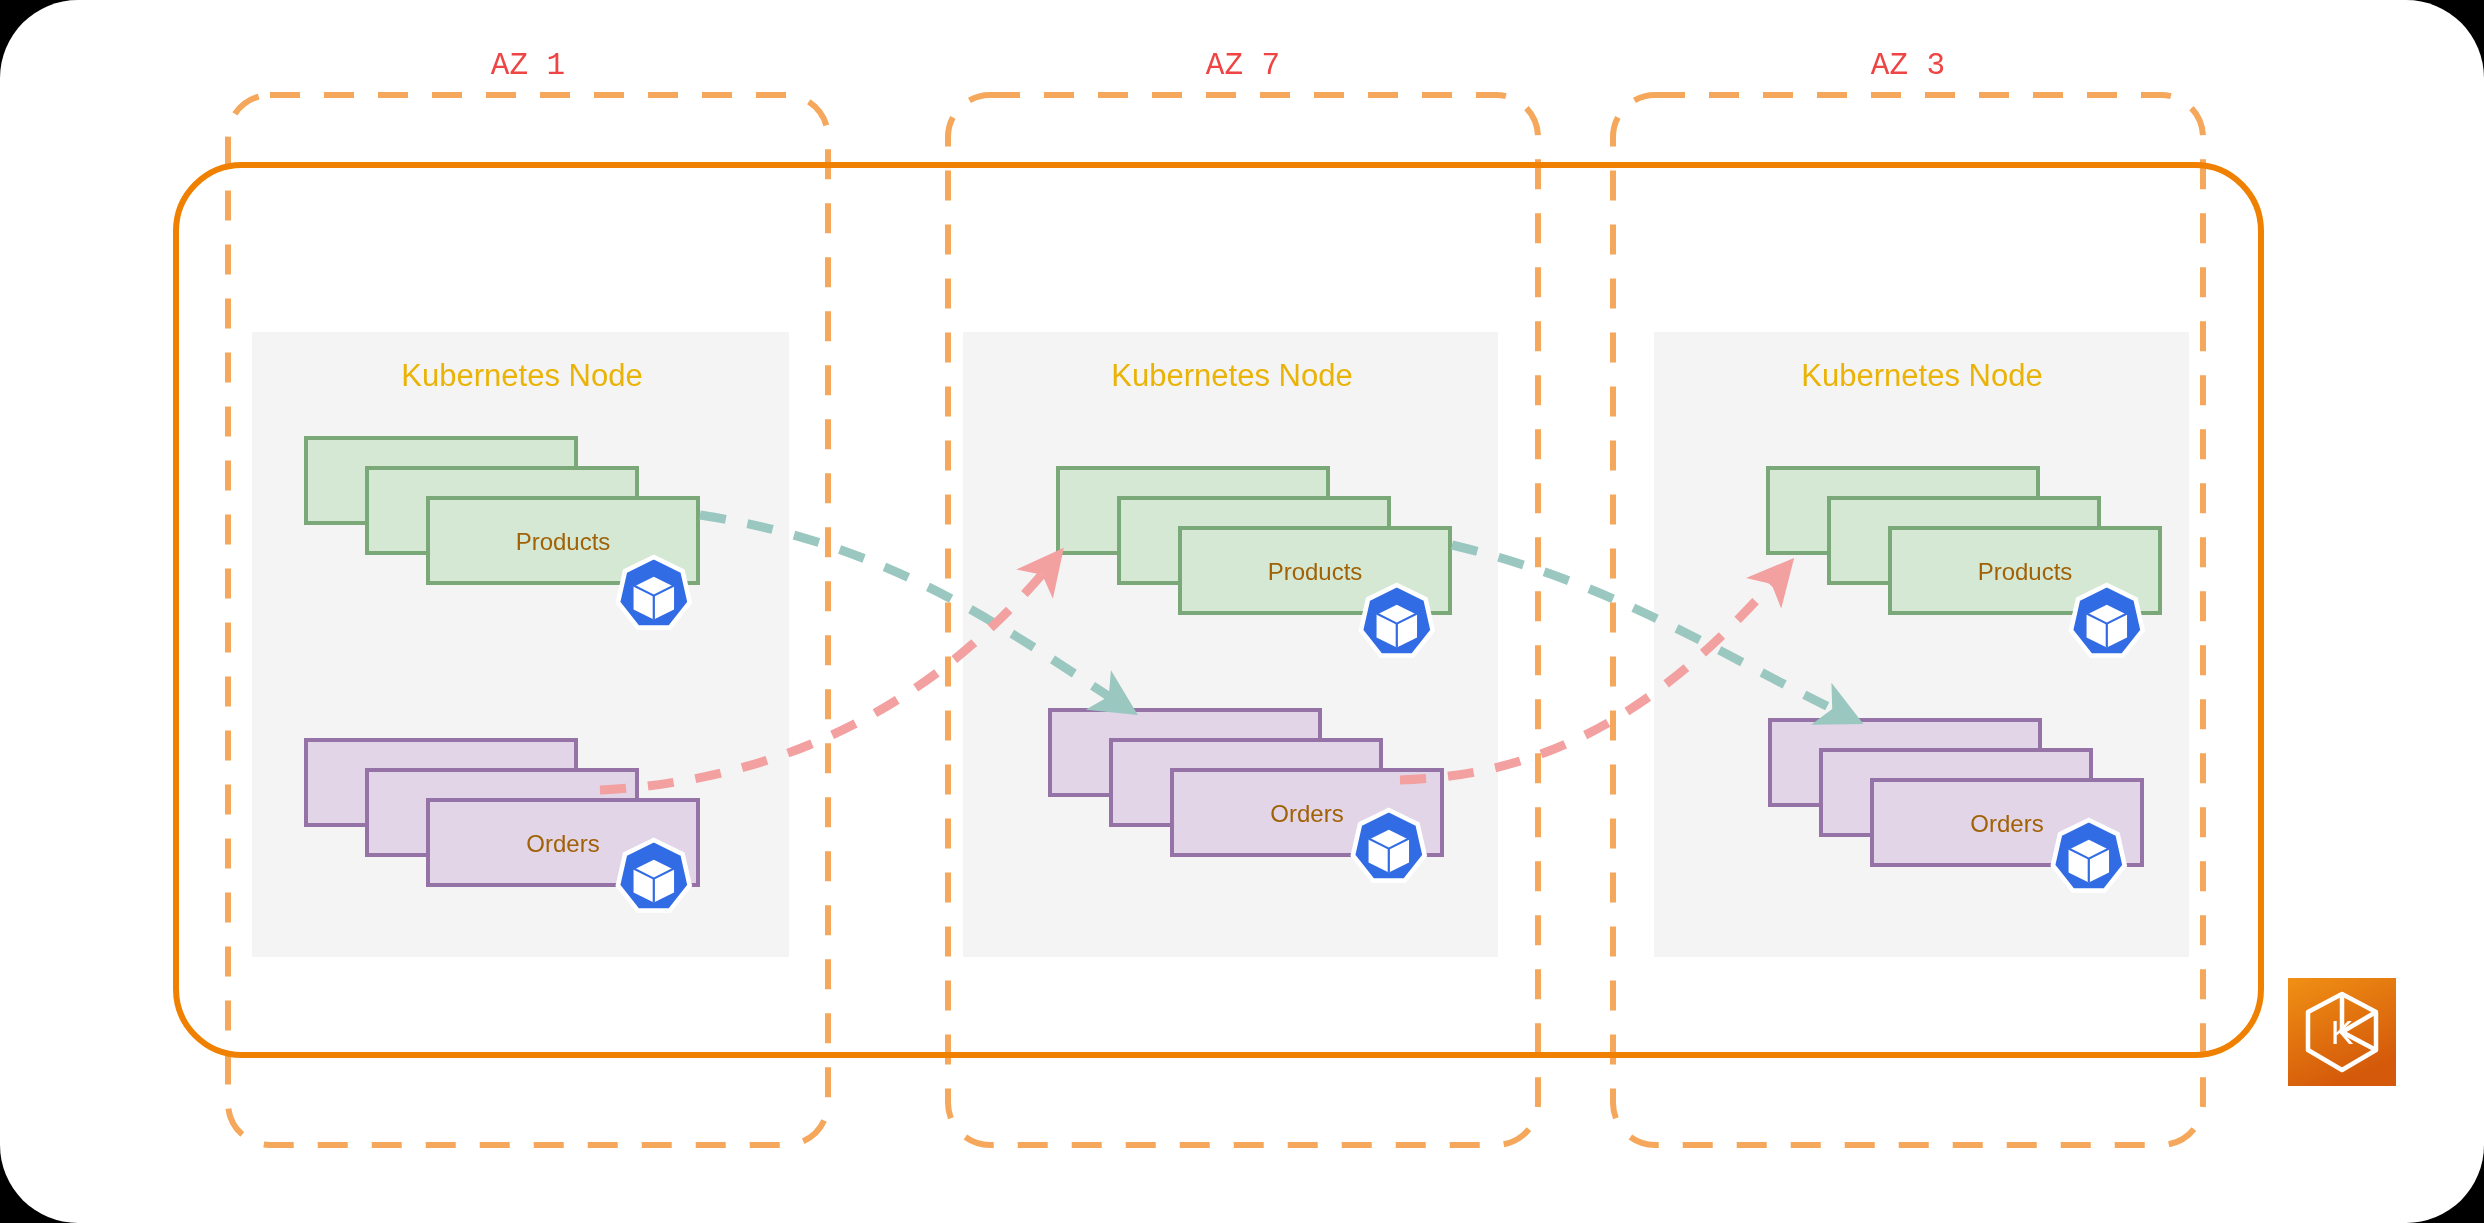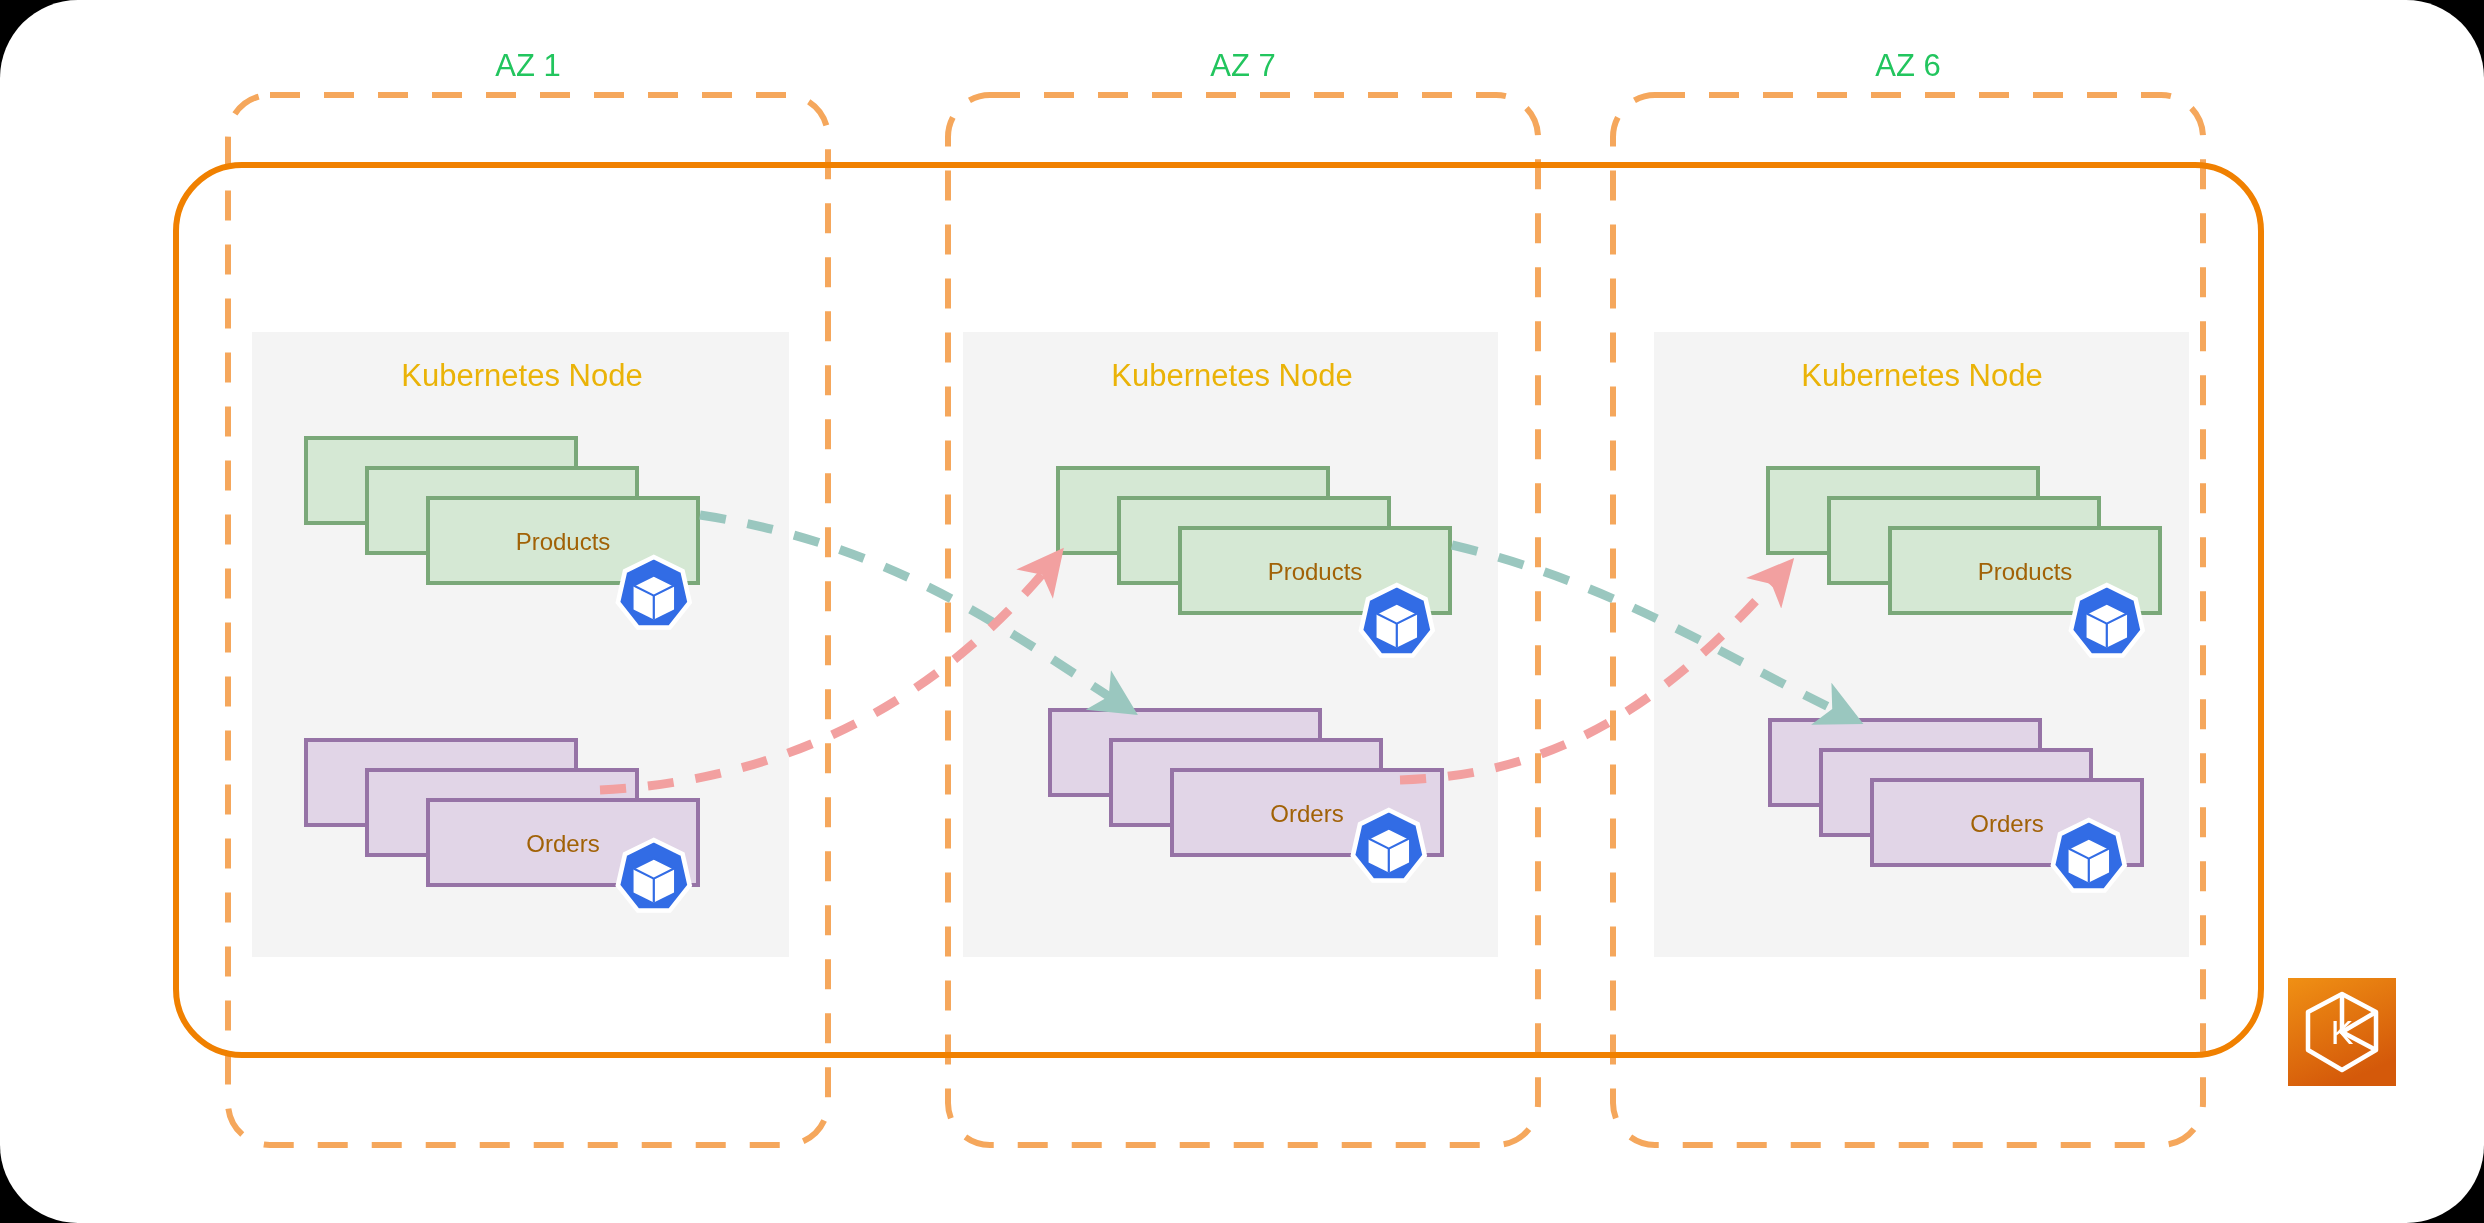--- a/index.html
+++ b/index.html
@@ -31,24 +31,24 @@
     position: absolute;
     left: 0;
     top: 0;
     width: 2484px;
     height: 1223px;
   }
   
   .az-label {
     position: absolute;
     font-size: 31px;
-    color: #22c55e;
+    color: #ef4444;
     text-align: center;
     white-space: nowrap;
-    font-family: Liberation Sans, sans-serif;
+    font-family: Liberation Mono, monospace;
   }
   .node-title {
     position: absolute;
     font-size: 31px;
     color: #eab308;
     text-align: center;
     white-space: nowrap;
     font-family: "Liberation Sans", sans-serif;
   }
   .pod-label {
@@ -182,21 +182,21 @@
         <path d="M 54 16 L 88 34 L 88 72 L 54 92 L 20 72 L 20 34 Z"></path>
         <path d="M 54 16 L 54 54 L 88 34"></path>
         <path d="M 54 54 L 88 72"></path>
       </g>
       <text x="54" y="66" font-family="Liberation Sans, sans-serif" font-size="34" fill="#ffffff" text-anchor="middle">K</text>
     </g>
   </svg>
 
   <div class="az-label" style="left:388px; top:48px; width:280px;">AZ 1</div>
   <div class="az-label" style="left:1103px; top:48px; width:280px;">AZ 7</div>
-  <div class="az-label" style="left:1768px; top:48px; width:280px;">AZ 6</div>
+  <div class="az-label" style="left:1768px; top:48px; width:280px;">AZ 3</div>
 
   <div class="node-title" style="left:332px; top:358px; width:380px;">Kubernetes Node</div>
   <div class="node-title" style="left:1042px; top:358px; width:380px;">Kubernetes Node</div>
   <div class="node-title" style="left:1732px; top:358px; width:380px;">Kubernetes Node</div>
 
   <div class="pod-label" style="left:428px; top:528px; width:270px;">Products</div>
   <div class="pod-label" style="left:428px; top:830px; width:270px;">Orders</div>
 
   <div class="pod-label" style="left:1180px; top:558px; width:270px;">Products</div>
   <div class="pod-label" style="left:1172px; top:800px; width:270px;">Orders</div>

